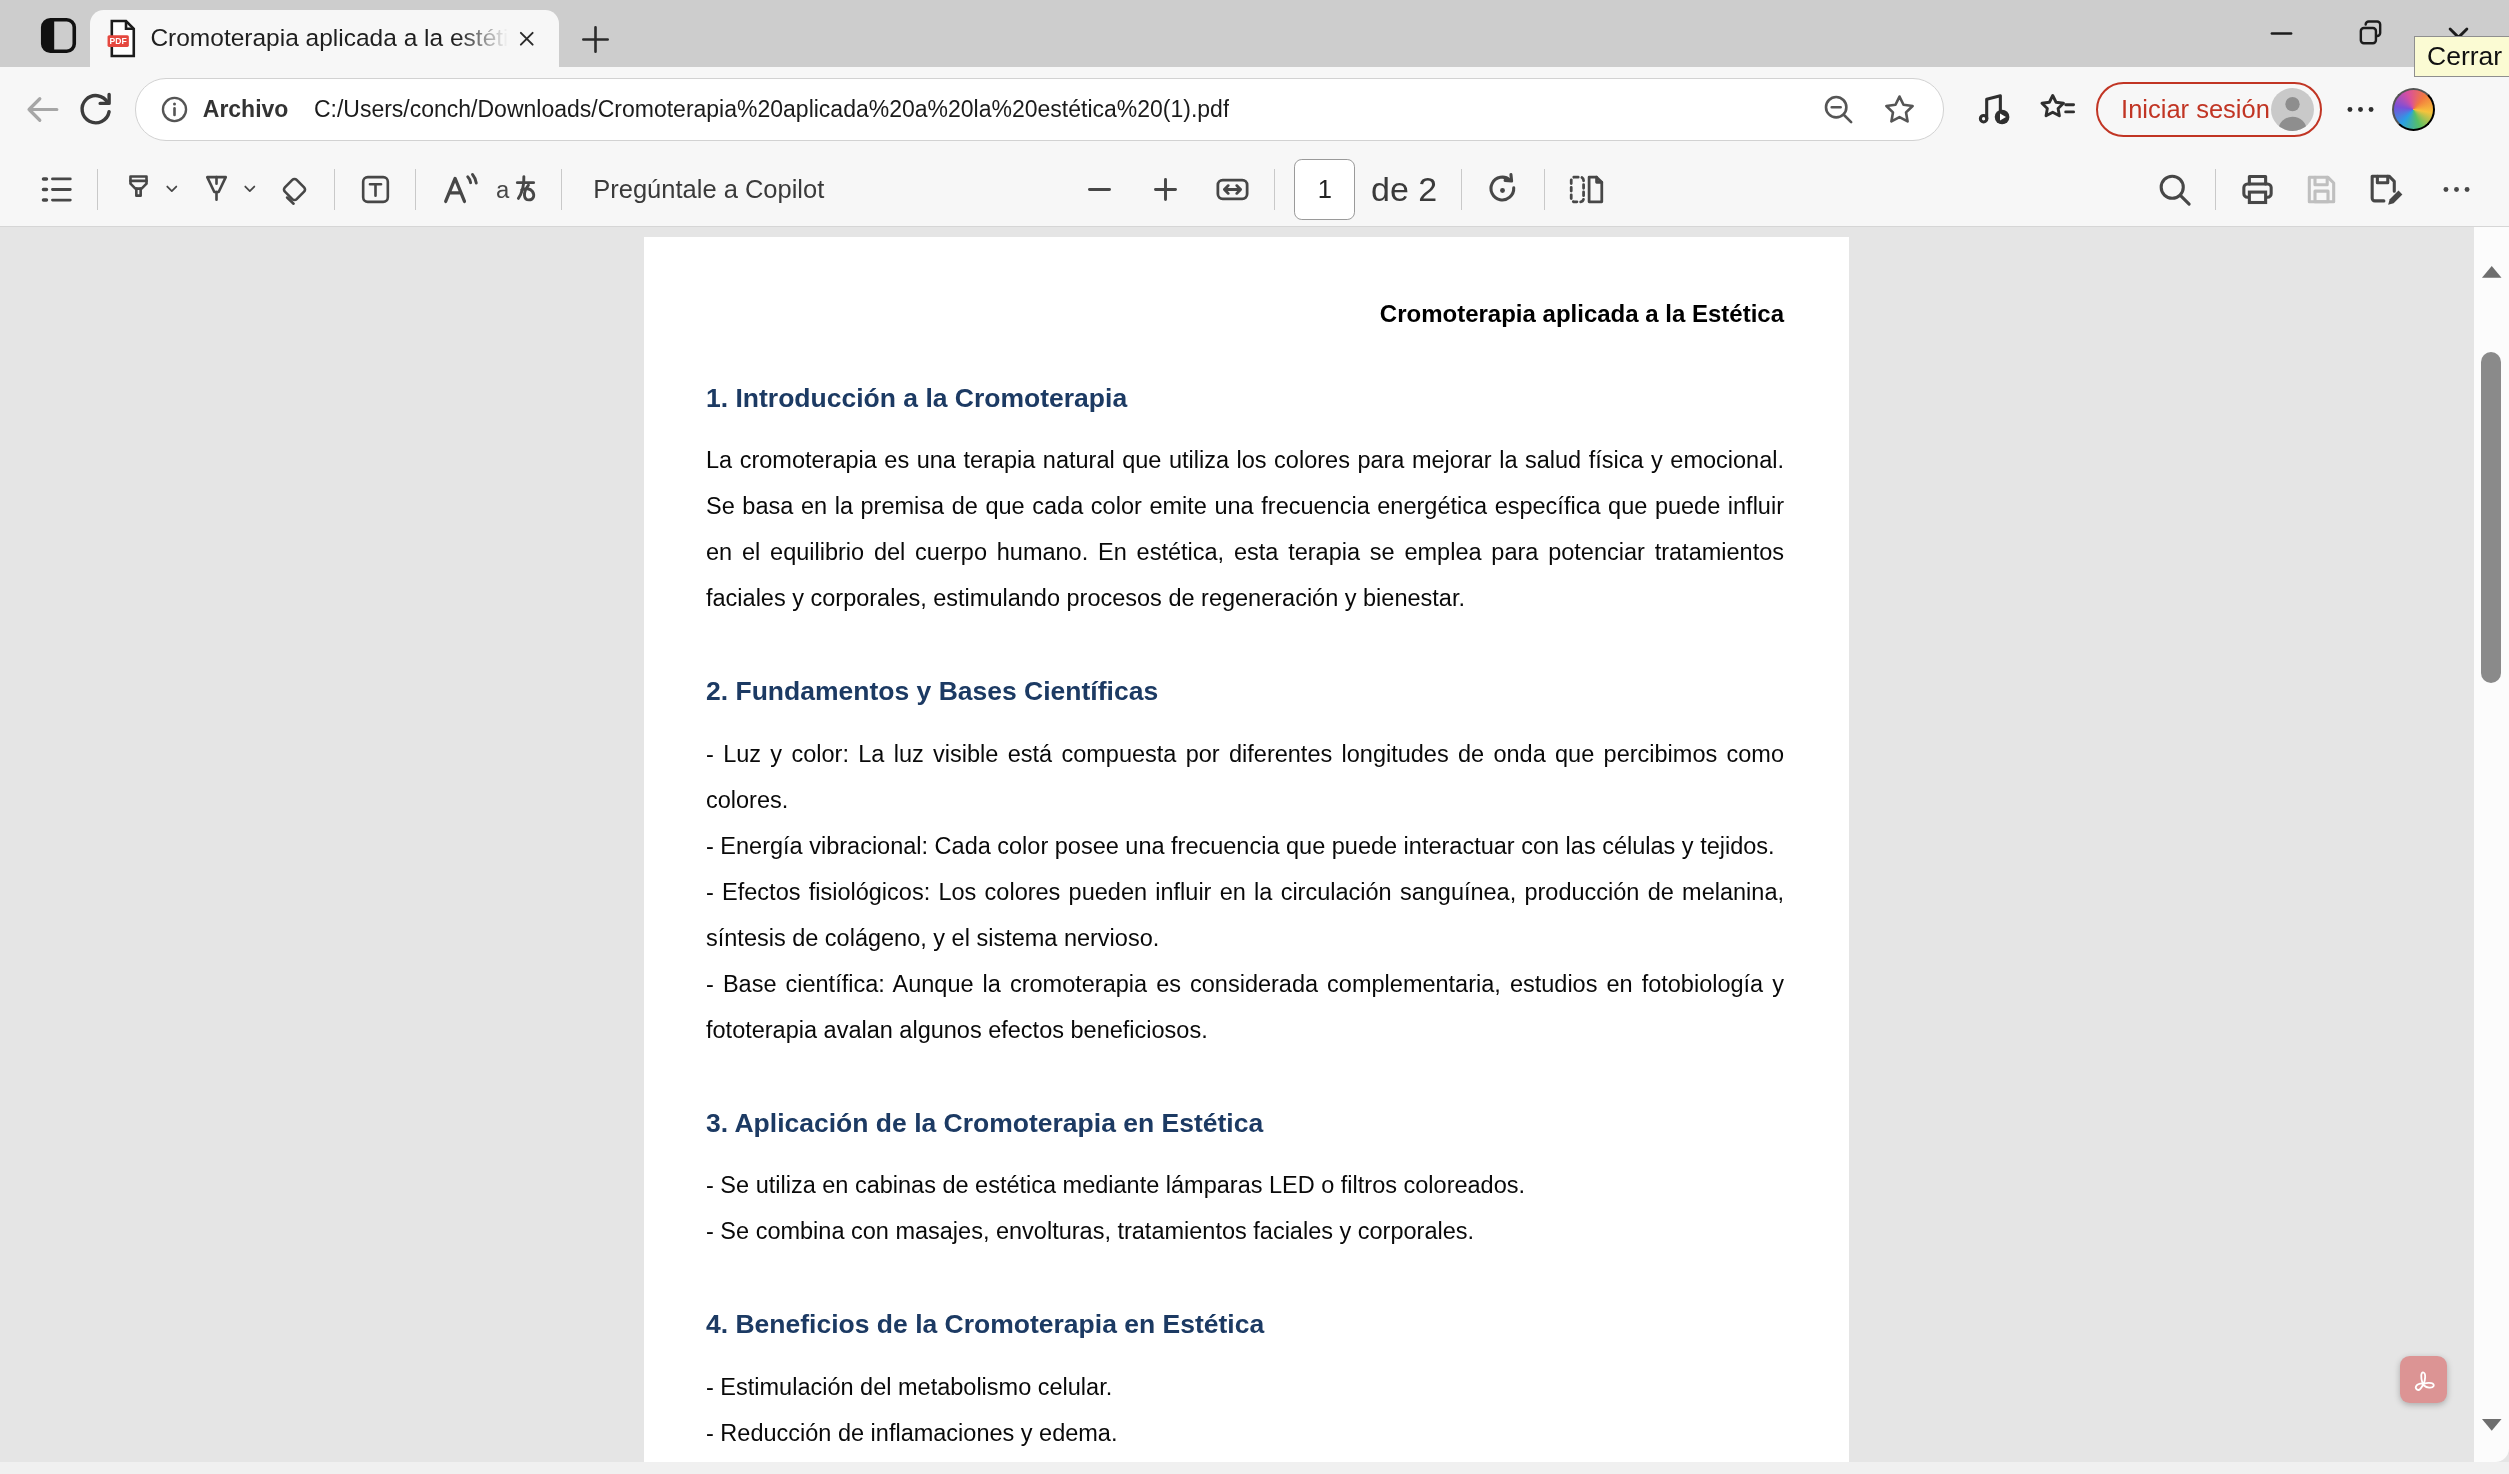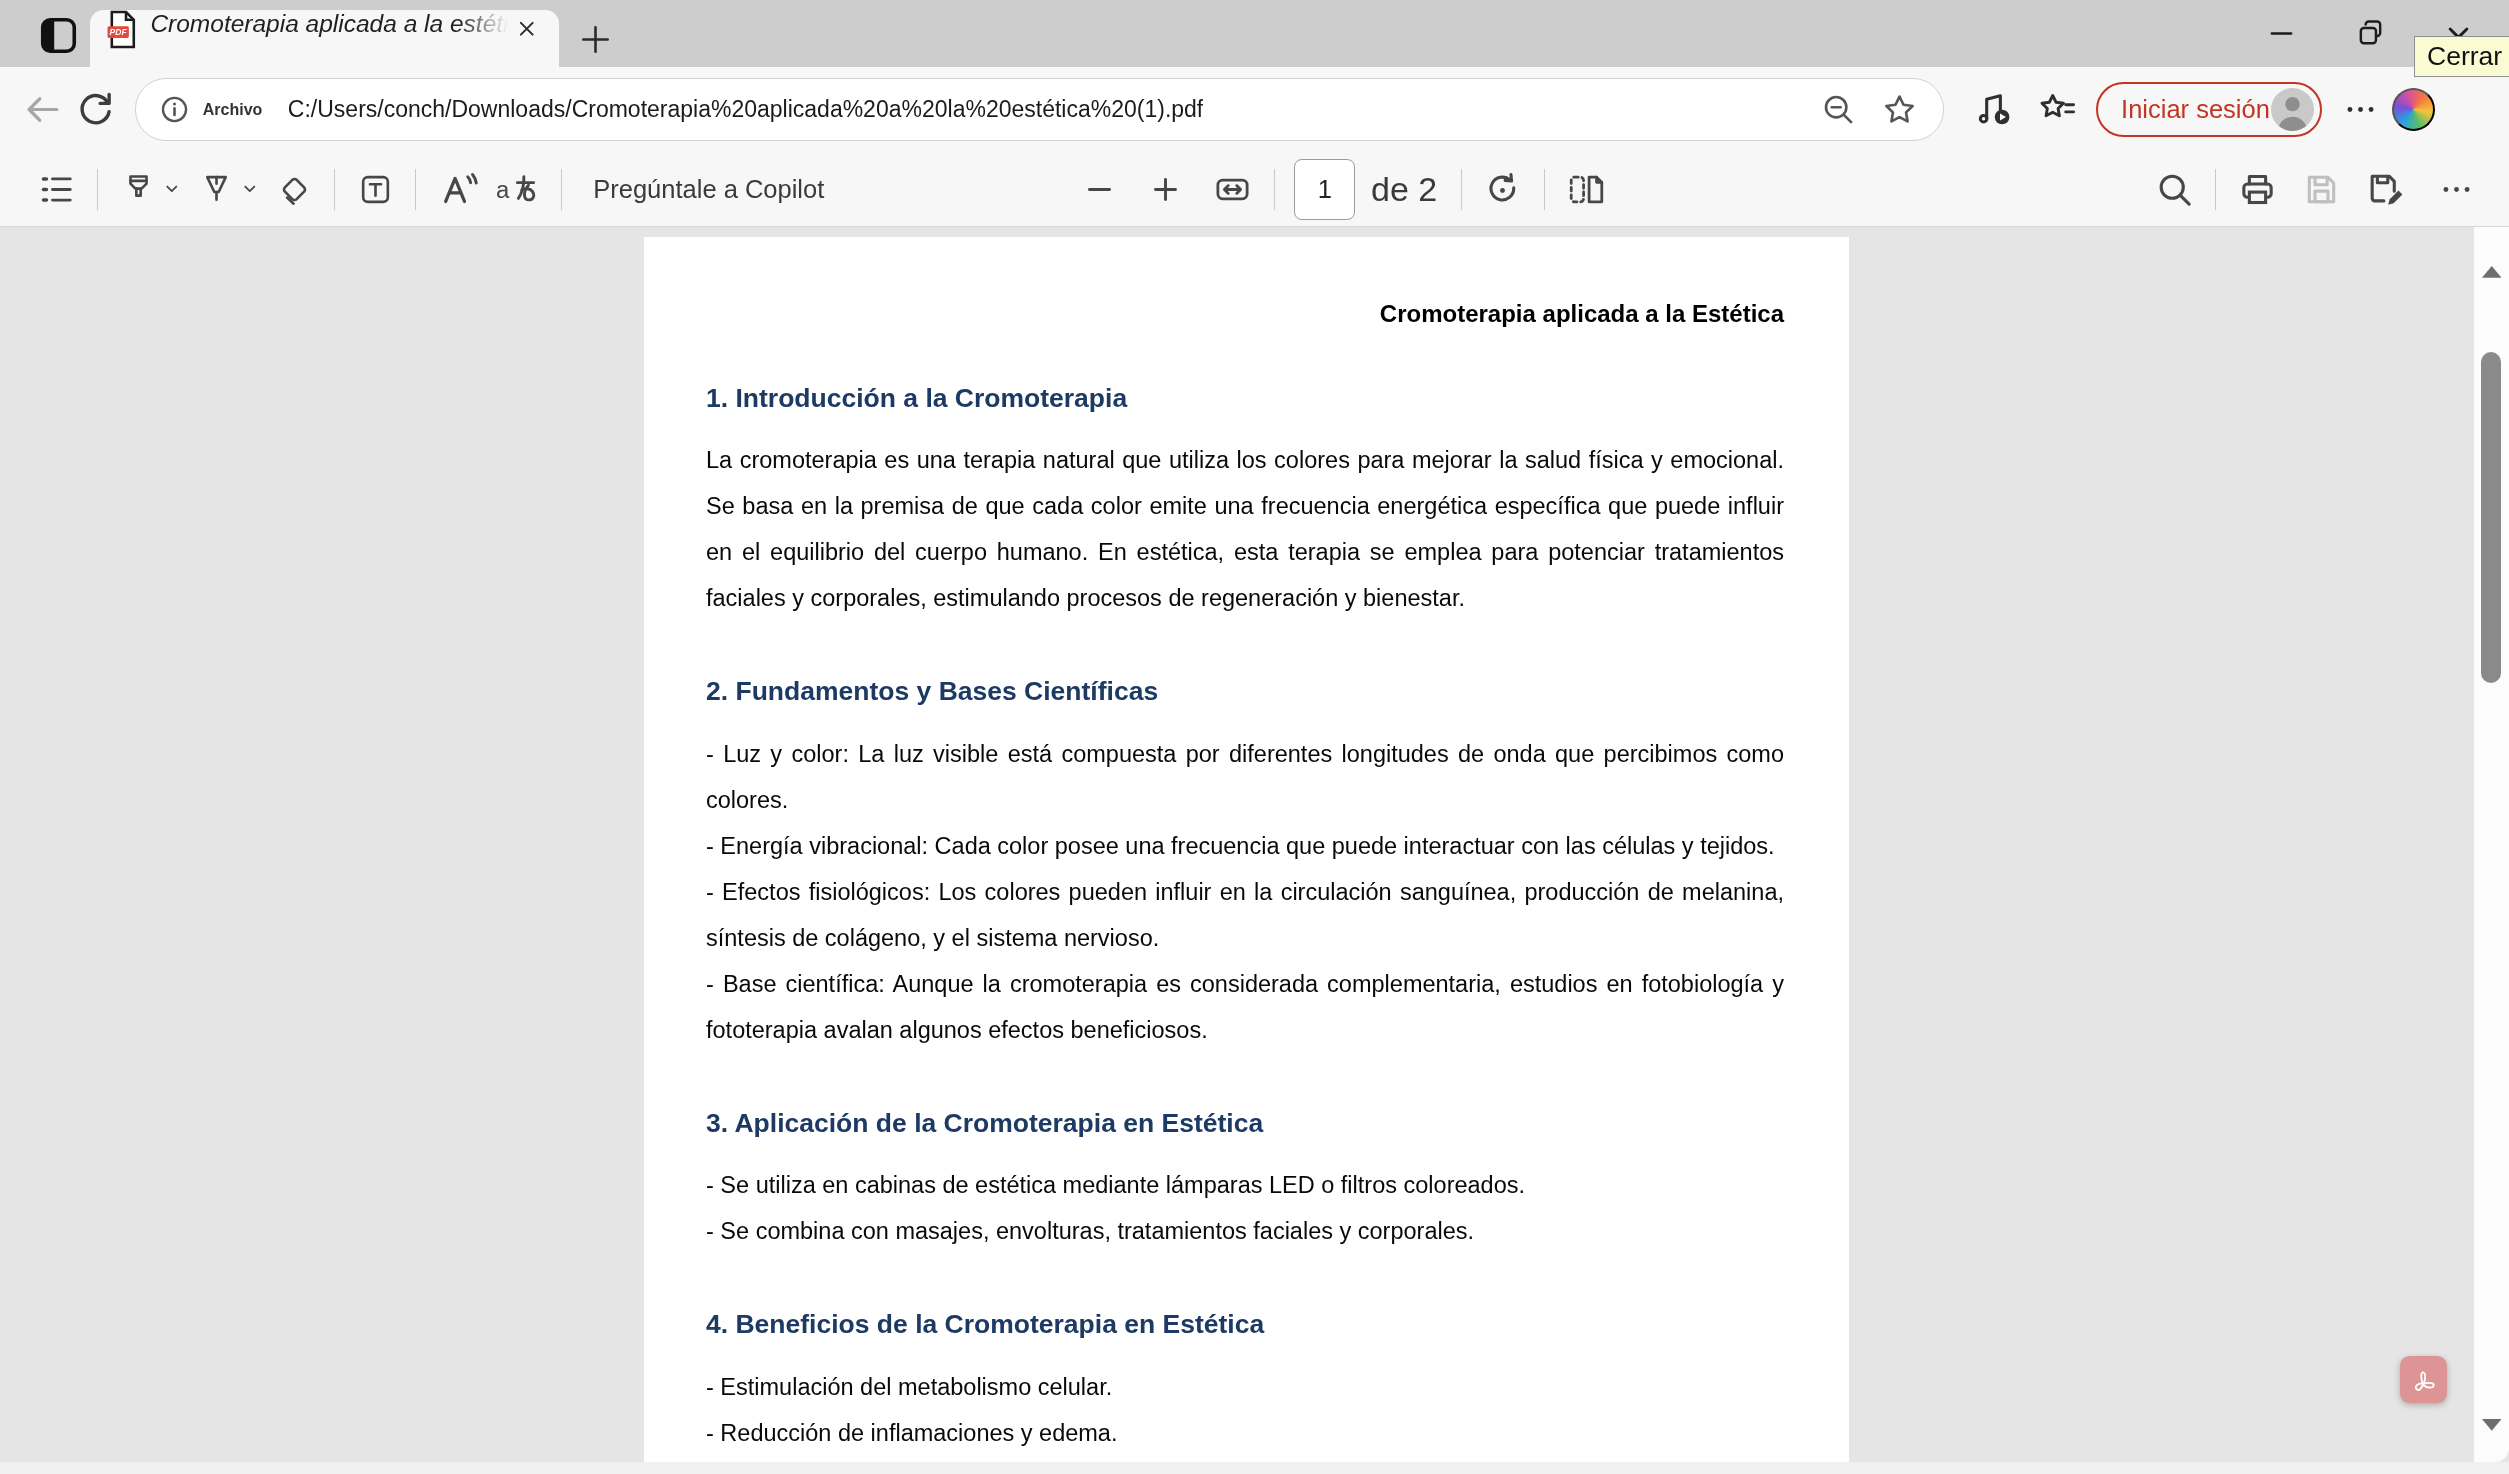--- a/index.html
+++ b/index.html
@@ -4,35 +4,35 @@
 <style>
   * { margin:0; padding:0; box-sizing:border-box; }
   html,body { width:2509px; height:1474px; overflow:hidden; }
   body { font-family:"Liberation Sans", sans-serif; background:#E5E5E5; position:relative; color:#2b2b2b; }
   svg { display:block; }
   .ic { stroke:#474747; fill:none; stroke-width:1.7; stroke-linecap:round; stroke-linejoin:round; }
 
   
   .titlebar { position:absolute; left:0; top:0; width:2509px; height:67px; background:#CDCDCD; }
   .ws-btn { position:absolute; left:37px; top:13.7px; width:43px; height:43px; border:none; background:transparent; cursor:pointer; }
-  .tab { position:absolute; left:90px; top:9.8px; width:469px; height:57px; background:#F7F7F7; border-radius:13.7px 13.7px 0 0; display:flex; align-items:flex-start; padding:0 13.7px 0 15.7px;font-style:italic; }
+  .tab { position:absolute; left:90px; top:9.8px; width:469px; height:57px; background:#F7F7F7; border-radius:13.7px 13.7px 0 0; display:flex; align-items:center; padding:0 13.7px 0 15.7px; }
   .tab-label { flex:1; font-size:24.5px; color:#1f1f1f; white-space:nowrap; overflow:hidden; margin-left:13.7px;
                -webkit-mask-image:linear-gradient(90deg,#000 86%,transparent); mask-image:linear-gradient(90deg,#000 86%,transparent); }
   .tab-close { width:37px; height:37px; border:none; background:transparent; border-radius:5.9px; cursor:pointer; display:flex; align-items:center; justify-content:center; }
   .newtab-btn { position:absolute; left:576px; top:19.6px; width:39px; height:39px; border:none; background:transparent; cursor:pointer; }
   .win-controls { position:absolute; right:17.6px; top:0; height:67px; display:flex; align-items:center; gap:23.5px; }
   .win-btn { width:65px; height:53px; border:none; background:transparent; display:flex; align-items:center; justify-content:center; cursor:pointer; }
   .tooltip { position:absolute; top:36px; right:-3.9px; height:41px; background:#FBFBD3; border:1px solid #8f8f8f; color:#111; font-size:26.5px; line-height:39px; padding:0 9.8px 0 11.8px; z-index:50; }
 
   
   .navbar { position:absolute; left:0; top:67px; width:2509px; height:85px; background:#F7F7F7; display:flex; align-items:center; }
   .nav-btn { width:53px; height:53px; border:none; background:transparent; border-radius:7.8px; display:flex; align-items:center; justify-content:center; cursor:pointer; flex:0 0 auto; }
   .nav-btn.back { margin-left:15.7px; }
   .omnibox { height:63px; flex:0 0 1809px; margin-left:13.7px; background:#FFFFFF; border:1px solid #D2D2D2; border-radius:31px; display:flex; align-items:center; padding:0 17.6px 0 21.6px; }
-  .scheme-label { font-size:16px; font-weight:bold; color:#333; margin:0 25.5px 0 11.8px; }
+  .scheme-label { font-size:23px; font-weight:bold; color:#333; margin:0 25.5px 0 11.8px; }
   .url-text { font-size:23px; color:#1b1b1b; white-space:nowrap; overflow:hidden; }
   .omni-right { margin-left:auto; display:flex; align-items:center; gap:7.8px; }
   .signin-btn { height:55px; border:2.5px solid #C13524; border-radius:29px; background:transparent; display:flex; align-items:center; gap:1px; padding:0 5.9px 0 23.5px; margin:0 11.8px; cursor:pointer; flex:0 0 auto; }
   .signin-label { color:#C13524; font-size:25.5px; }
   .avatar { width:43px; height:43px; border-radius:50%; background:#C9C9C9; overflow:hidden; display:flex; align-items:flex-end; justify-content:center; }
   .copilot { width:43px; height:43px; border-radius:50%; flex:0 0 auto; margin:0 19.6px 0 5.9px;
              background:conic-gradient(from 220deg,#2a9fe5,#7a4fd8,#d84f9f,#f2793f,#f6c33c,#57c065,#2a9fe5); cursor:pointer; }
 
   
   .pdfbar { position:absolute; left:0; top:152px; width:2509px; height:75px; background:#F7F7F7; border-bottom:1px solid #D6D6D6; }

